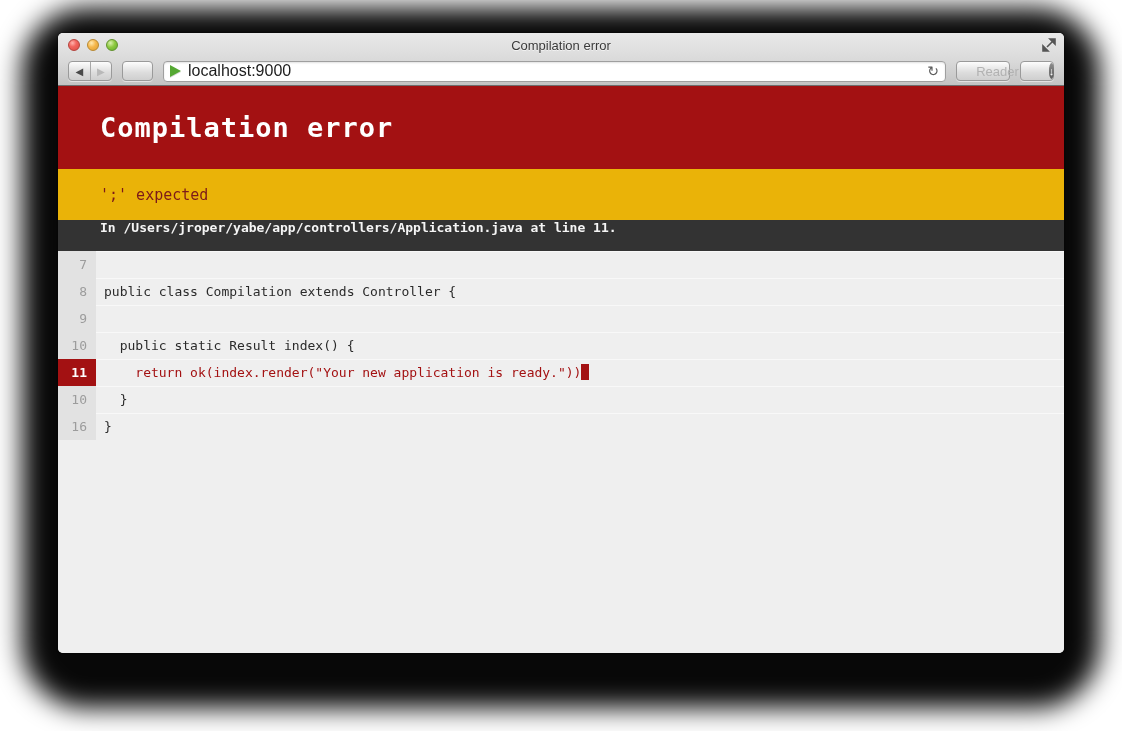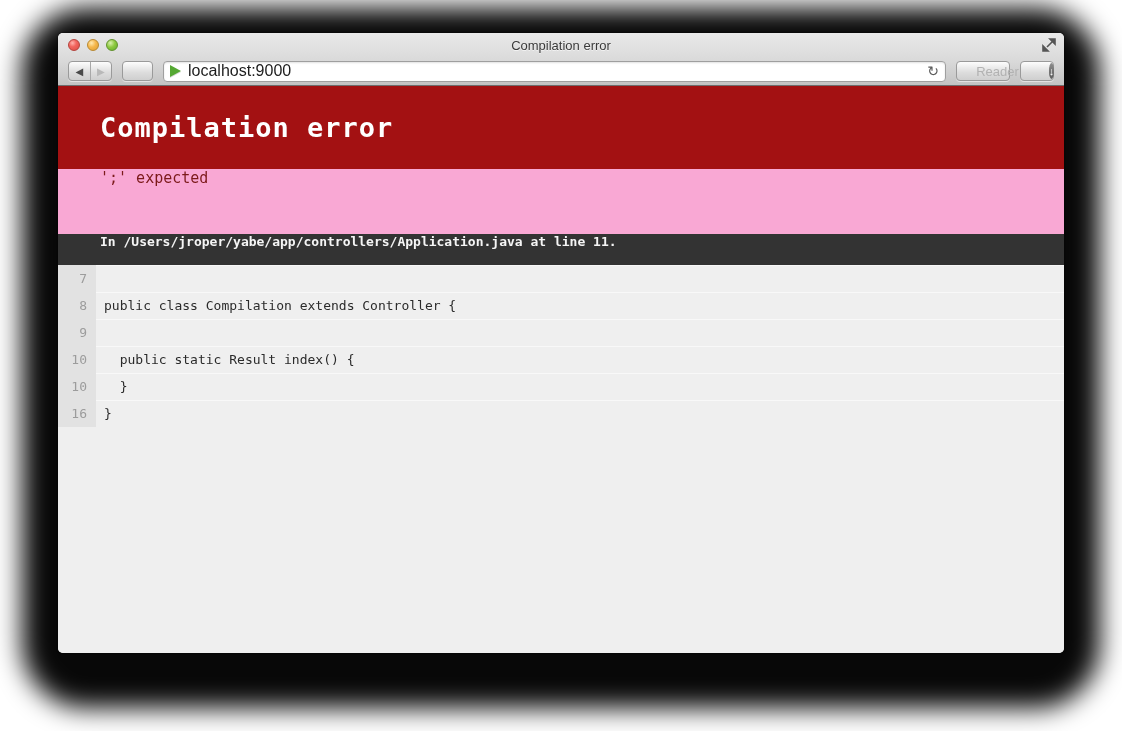--- a/index.html
+++ b/index.html
@@ -49,21 +49,21 @@
   .reader-btn { width:54px; font-size:13px; color:#b2b2b2; }
   .dl-btn { width:34px; }
   .dl-circle { width:16px; height:16px; border-radius:50%;
                background:linear-gradient(#8d8d8d, #5c5c5c); color:#fff; font-size:11px; font-weight:bold;
                display:flex; align-items:center; justify-content:center; line-height:1; }
 
   
   .mono { font-family:"DejaVu Sans Mono","Liberation Mono",monospace; }
   .banner-red { height:83px; background:#a31112; display:flex; align-items:center; }
   .banner-red h1 { color:#ffffff; font-size:27px; font-weight:bold; padding-left:42px; letter-spacing:1px; }
-  .banner-pink { height:65px; background:#f9a8d4; display:flex; align-items:flex-start; }
+  .banner-pink { height:51px; background:#eab308; display:flex; align-items:center; }
   .banner-pink p { color:#7c1a1a; font-size:15px; padding-left:42px; }
   .path-bar { height:31px; background:#333333; display:flex; align-items:flex-start; }
   .path-bar p { color:#f5f5f5; font-size:13px; font-weight:bold; padding-left:42px; }
 
   .code { background:#efefef; }
   .row { display:flex; height:27px; line-height:27px; font-size:13px;
          box-shadow:inset 0 1px 0 rgba(255,255,255,.55); }
   .num { width:38px; background:#e2e2e2; color:#9c9c9c; text-align:right; padding-right:9px; }
   .src { flex:1; color:#2b2b2b; padding-left:8px; white-space:pre; }
   .row.error .num { background:#a31112; color:#ffffff; font-weight:bold; }
@@ -147,20 +147,24 @@
           <span class="src">public class Compilation extends Controller {</span>
         </div>
         <div class="row">
           <span class="num">9</span>
           <span class="src"></span>
         </div>
         <div class="row">
           <span class="num">10</span>
           <span class="src">  public static Result index() {</span>
         </div>
+        <div class="row error">
+          <span class="num">11</span>
+          <span class="src">    return ok(index.render("Your new application is ready."))<span class="cursor"></span></span>
+        </div>
         <div class="row">
           <span class="num">10</span>
           <span class="src">  }</span>
         </div>
         <div class="row">
           <span class="num">16</span>
           <span class="src">}</span>
         </div>
       </div>
 

